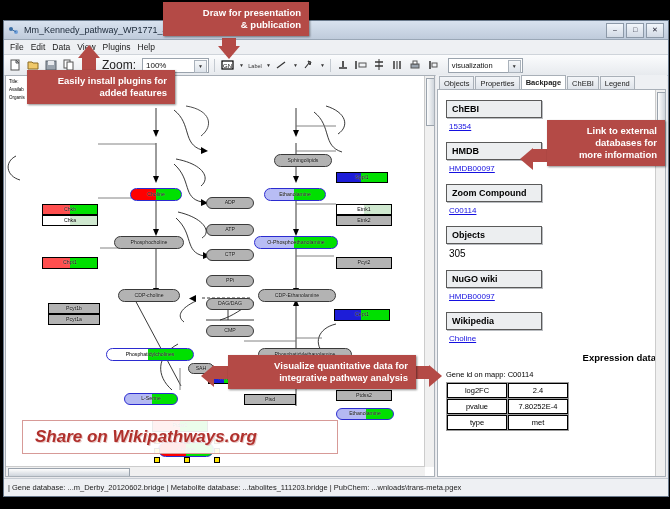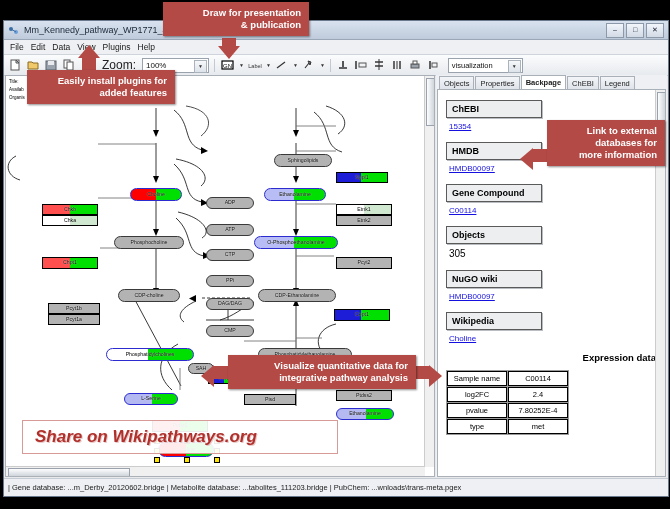--- a/index.html
+++ b/index.html
@@ -456,39 +456,36 @@
           <span class="tab">Legend</span>
         </div>
         <div class="sidebody">
           <div class="sideinner">
             <div class="dbhead">ChEBI</div>
             <a class="dblink">15354</a>
 
             <div class="dbhead">HMDB</div>
             <a class="dblink">HMDB00097</a>
 
-            <div class="dbhead">Gene Compound</div>
+            <div class="dbhead">Zoom Compound</div>
             <a class="dblink">C00114</a>
 
             <div class="dbhead">Objects</div>
             <span class="dbval">305</span>
 
             <div class="dbhead">NuGO wiki</div>
             <a class="dblink">HMDB00097</a>
 
             <div class="dbhead">Wikipedia</div>
             <a class="dblink">Choline</a>
 
             <div class="exphead">Expression data</div>
+            <div class="geneid">Gene id on mapp: C00114</div>
             <table class="exp">
               <tbody id="exp-rows">
-                  <tr>
-                    <td>Sample name</td>
-                    <td>C00114</td>
-                  </tr>
                   <tr>
                     <td>log2FC</td>
                     <td>2.4</td>
                   </tr>
                   <tr>
                     <td>pvalue</td>
                     <td>7.80252E-4</td>
                   </tr>
                   <tr>
                     <td>type</td>

